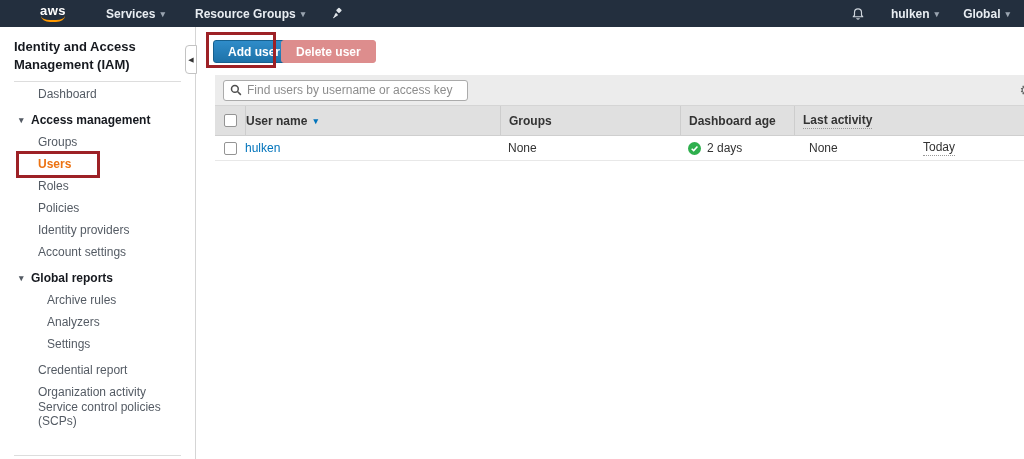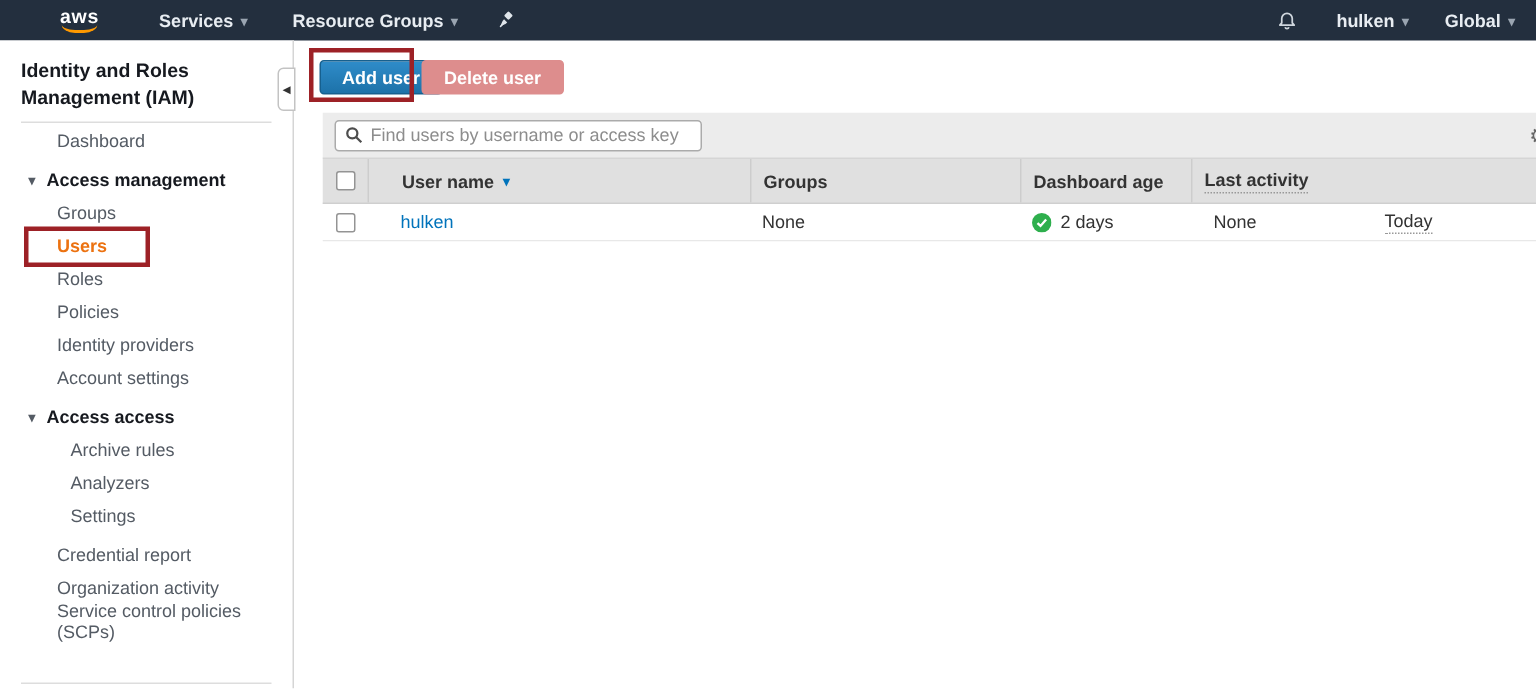--- a/index.html
+++ b/index.html
@@ -71,21 +71,21 @@
     font-family:"Liberation Sans", sans-serif; background:transparent; margin-left:5px;
   }
   .search-box input::placeholder { color:#8d8d8d; }
   .gear { position:absolute; right:-8px; top:7px; font-size:14px; color:#666; cursor:pointer; }
 
   .thead { display:flex; height:30px; background:#e0e0e0; border-bottom:1px solid #cfcfcf; align-items:center; }
   .th { font-weight:bold; color:#333; display:flex; align-items:center; height:100%; padding-left:8px; border-left:1px solid #cdcdcd; cursor:pointer; }
   .trow { display:flex; height:25px; background:#fff; border-bottom:1px solid #e8e8e8; align-items:center; }
   .td { display:flex; align-items:center; height:100%; padding-left:8px; color:#333; }
   .col-cb { width:30px; justify-content:center; padding-left:0; border-left:none; }
-  .col-user { width:255px; padding-left:22px; }
+  .col-user { width:255px; padding-left:0; }
   .col-groups { width:180px; }
   .col-keyage { width:121px; }
   .col-pwage { width:114px; }
   .col-last { flex:1; }
   .checkbox { width:13px; height:13px; background:#fff; border:1px solid #949494; border-radius:2px; cursor:pointer; }
   .sort-caret { font-size:9px; color:#0073bb; margin-left:6px; }
   .dotted { border-bottom:1px dotted #999; line-height:1.25; }
   .link { color:#0073bb; cursor:pointer; }
   .keyage-val { margin-left:6px; }
 
@@ -130,21 +130,21 @@
     <span>hulken</span>
     <span class="top-caret">▾</span>
   </div>
   <div class="top-item region">
     <span>Global</span>
     <span class="top-caret">▾</span>
   </div>
 </div>
 
 <div class="sidebar">
-  <div class="side-title">Identity and Roles Management (IAM)</div>
+  <div class="side-title">Identity and Access Management (IAM)</div>
   <div class="side-divider"></div>
   <ul class="nav">
     <li class="side-item">
         <span>Dashboard</span>
       </li>
     <li class="side-item section gap-top">
       <span class="sec-caret">▾</span>
       <span>Access management</span>
     </li>
     <li class="side-item">
@@ -160,21 +160,21 @@
         <span>Policies</span>
       </li>
     <li class="side-item">
         <span>Identity providers</span>
       </li>
     <li class="side-item">
         <span>Account settings</span>
       </li>
     <li class="side-item section gap-top">
       <span class="sec-caret">▾</span>
-      <span>Access access</span>
+      <span>Global reports</span>
     </li>
     <li class="side-item sub">
         <span>Archive rules</span>
       </li>
     <li class="side-item sub">
         <span>Analyzers</span>
       </li>
     <li class="side-item sub">
         <span>Settings</span>
       </li>

